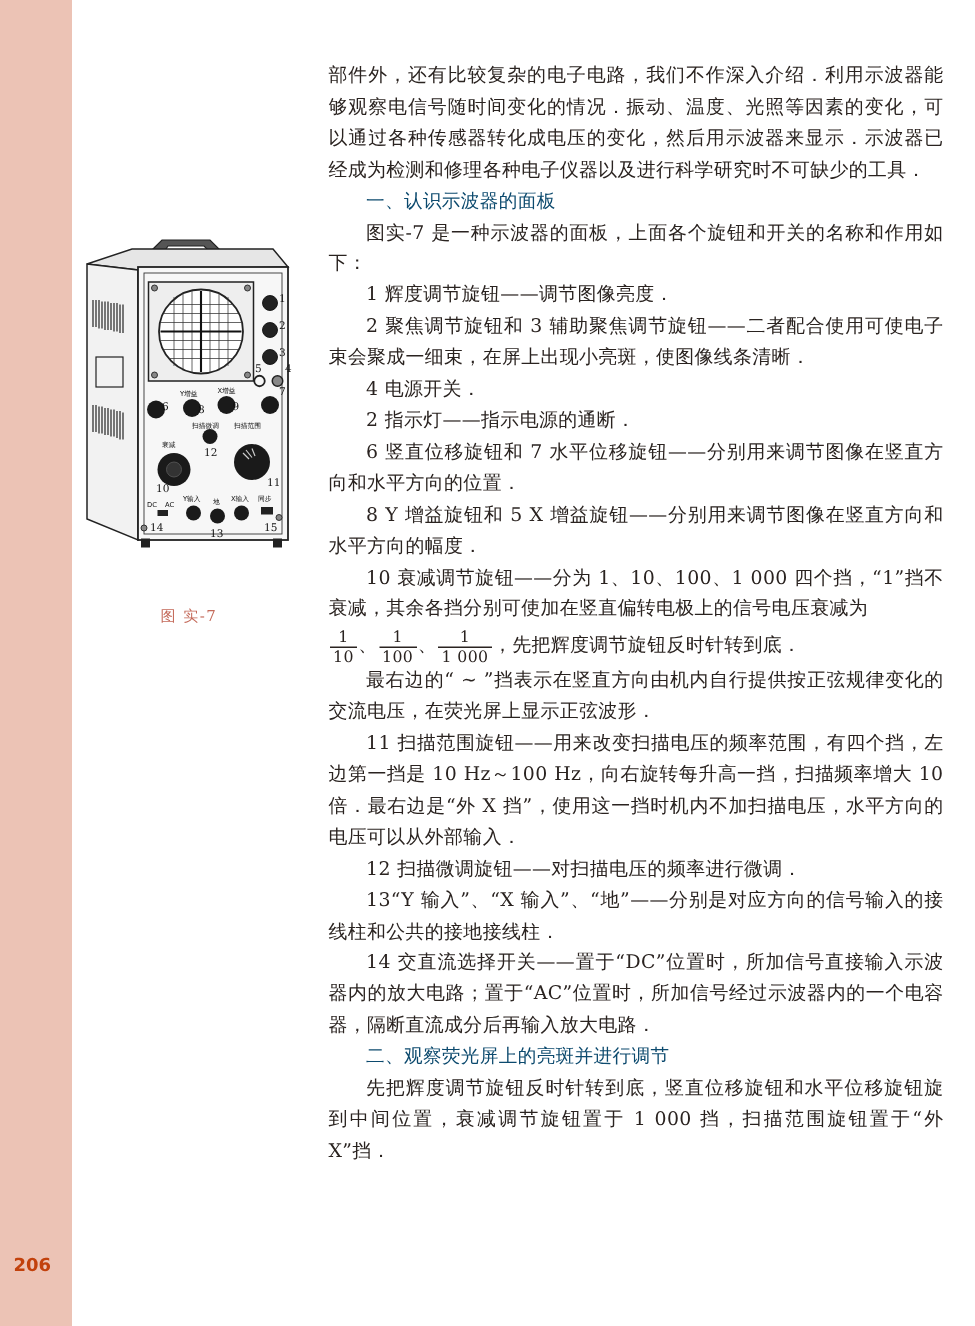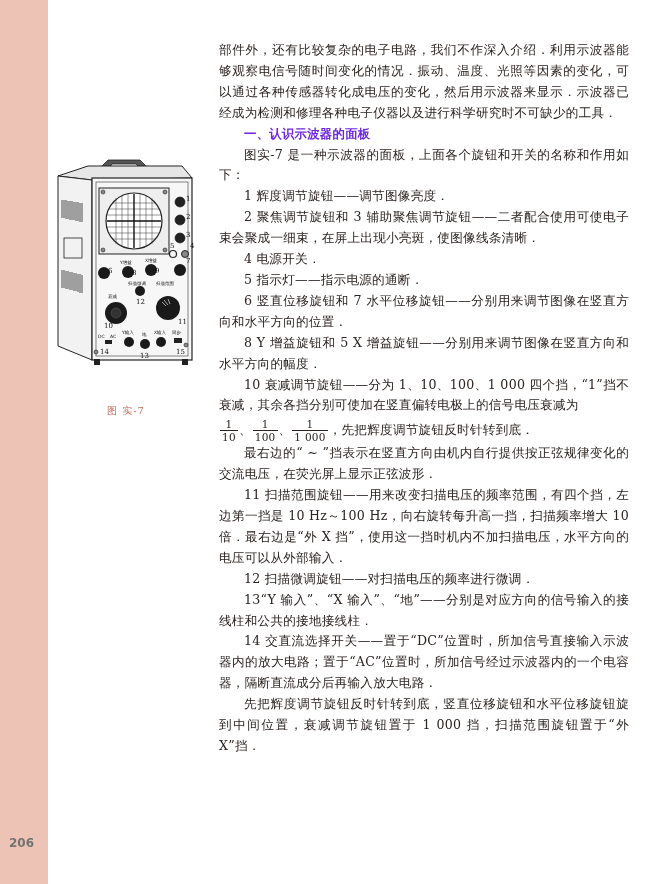--- a/index.html
+++ b/index.html
@@ -9,31 +9,31 @@
       font-family: "DejaVu Serif", "Liberation Serif", serif;
       color: #2a2320;
     }
     .margin-strip {
       position: absolute; left: 0; top: 0; width: 48px; height: 884px;
       background: #ecc3b5;
     }
     .page-number {
       position: absolute; left: 9px; top: 836px;
       font-family: "DejaVu Sans", "Liberation Sans", sans-serif;
-      font-size: 12px; font-weight: bold; color: #737373;
+      font-size: 12px; font-weight: bold; color: #c2410c;
     }
     .text-col {
       position: absolute; left: 219px; top: 40px; width: 410px;
       font-size: 12.6px; line-height: 20.9px; letter-spacing: 0.25px;
       text-align: justify;
     }
     .text-col p { margin: 0; }
     .indent { text-indent: 25px; }
     .heading {
-      color: #6d28d9; font-weight: bold;
+      color: #0c4a6e; font-weight: normal;
       font-family: "DejaVu Sans", "Liberation Sans", sans-serif;
       font-size: 12.4px; padding-left: 25px;
     }
     .frac {
       display: inline-block; vertical-align: middle; text-align: center;
       font-size: 10.5px; line-height: 12px; margin: 0 1px;
     }
     .frac .num { display: block; border-bottom: 1px solid #2a2320; padding: 0 2px; }
     .frac .den { display: block; padding: 0 2px; }
     .frac-line { height: 27px; line-height: 27px; }
@@ -186,27 +186,28 @@
 <div class="figure-caption">图 实-7</div>
 
 <div class="text-col">
   <p>部件外，还有比较复杂的电子电路，我们不作深入介绍．利用示波器能够观察电信号随时间变化的情况．振动、温度、光照等因素的变化，可以通过各种传感器转化成电压的变化，然后用示波器来显示．示波器已经成为检测和修理各种电子仪器以及进行科学研究时不可缺少的工具．</p>
 
   <p class="heading">一、认识示波器的面板</p>
   <p class="indent">图实-7 是一种示波器的面板，上面各个旋钮和开关的名称和作用如下：</p>
   <p class="indent">1 辉度调节旋钮——调节图像亮度．</p>
   <p class="indent">2 聚焦调节旋钮和 3 辅助聚焦调节旋钮——二者配合使用可使电子束会聚成一细束，在屏上出现小亮斑，使图像线条清晰．</p>
   <p class="indent">4 电源开关．</p>
-  <p class="indent">5 指示灯——指示电源的通断．</p>
+  <p class="indent">2 指示灯——指示电源的通断．</p>
   <p class="indent">6 竖直位移旋钮和 7 水平位移旋钮——分别用来调节图像在竖直方向和水平方向的位置．</p>
   <p class="indent">8 Y 增益旋钮和 5 X 增益旋钮——分别用来调节图像在竖直方向和水平方向的幅度．</p>
   <p class="indent">10 衰减调节旋钮——分为 1、10、100、1 000 四个挡，“1”挡不衰减，其余各挡分别可使加在竖直偏转电极上的信号电压衰减为</p>
   <p class="frac-line">
     <span class="frac"><span class="num">1</span><span class="den">10</span></span><span>、</span><span class="frac"><span class="num">1</span><span class="den">100</span></span><span>、</span><span class="frac"><span class="num">1</span><span class="den">1 000</span></span><span>，</span><span>先把辉度调节旋钮反时针转到底．</span>
   </p>
   <p class="indent">最右边的“ ∼ ”挡表示在竖直方向由机内自行提供按正弦规律变化的交流电压，在荧光屏上显示正弦波形．</p>
   <p class="indent">11 扫描范围旋钮——用来改变扫描电压的频率范围，有四个挡，左边第一挡是 10 Hz～100 Hz，向右旋转每升高一挡，扫描频率增大 10 倍．最右边是“外 X 挡”，使用这一挡时机内不加扫描电压，水平方向的电压可以从外部输入．</p>
   <p class="indent">12 扫描微调旋钮——对扫描电压的频率进行微调．</p>
   <p class="indent">13“Y 输入”、“X 输入”、“地”——分别是对应方向的信号输入的接线柱和公共的接地接线柱．</p>
   <p class="indent">14 交直流选择开关——置于“DC”位置时，所加信号直接输入示波器内的放大电路；置于“AC”位置时，所加信号经过示波器内的一个电容器，隔断直流成分后再输入放大电路．</p>
 
+  <p class="heading">二、观察荧光屏上的亮斑并进行调节</p>
   <p class="indent">先把辉度调节旋钮反时针转到底，竖直位移旋钮和水平位移旋钮旋到中间位置，衰减调节旋钮置于 1 000 挡，扫描范围旋钮置于“外 X”挡．</p>
 </div>
 
 </body></html>

